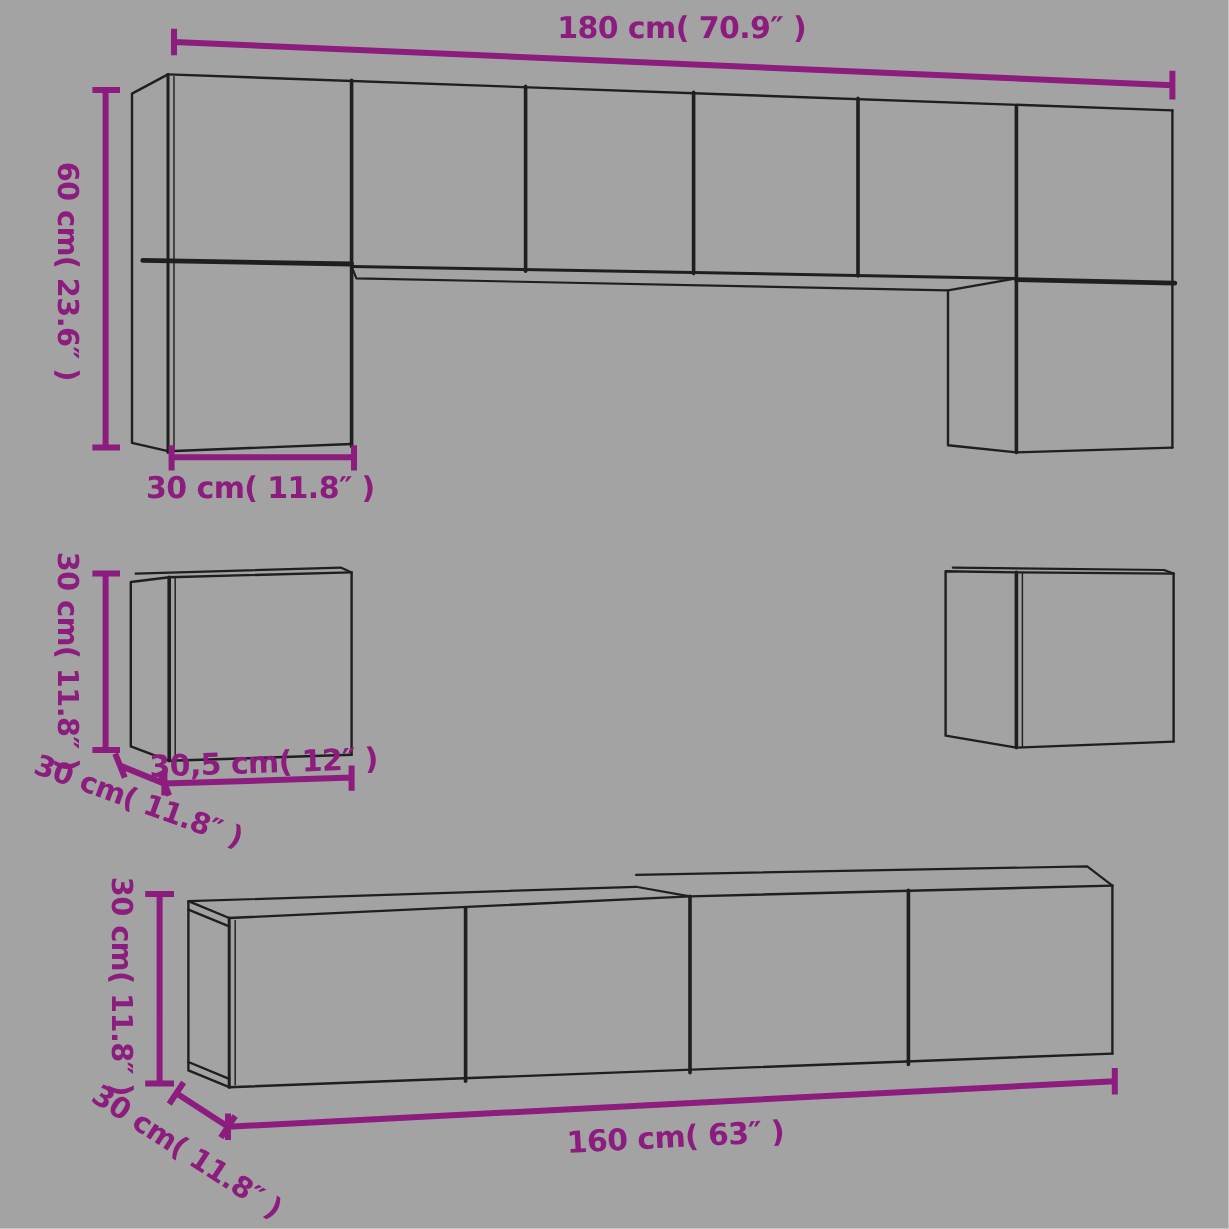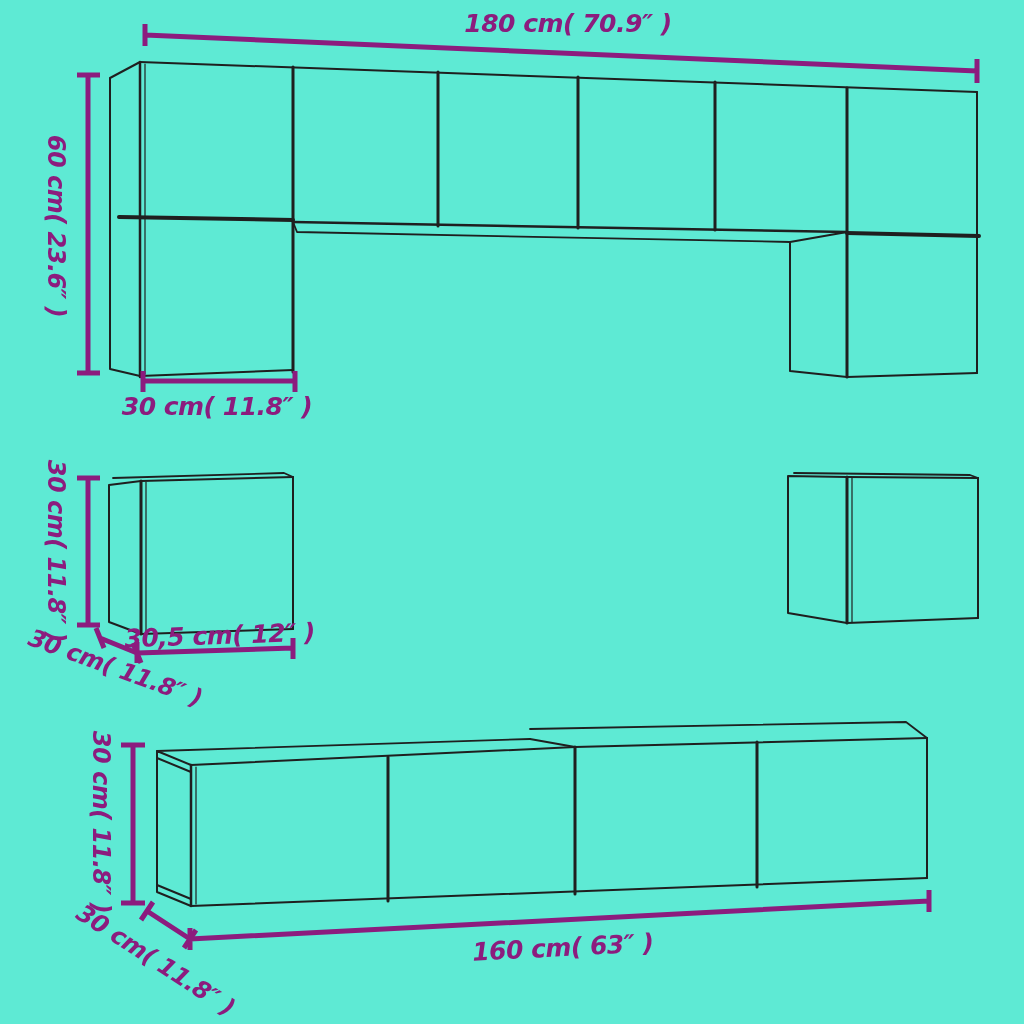--- a/index.html
+++ b/index.html
@@ -8,22 +8,21 @@
     background: #ffffff;
     width: 1024px;
     height: 1024px;
     overflow: hidden;
     font-family: "DejaVu Sans", sans-serif;
   }
   .stage {
     position: relative;
     width: 1024px;
     height: 1024px;
-    background: #5eead4;
-    font-style: italic;
+    background: #a3a3a3;
   }
   svg { display: block; }
   .dim-text {
     font-family: "DejaVu Sans", sans-serif;
     font-weight: bold;
     letter-spacing: -0.5px;
   }
 </style>
 </head>
 <body>

